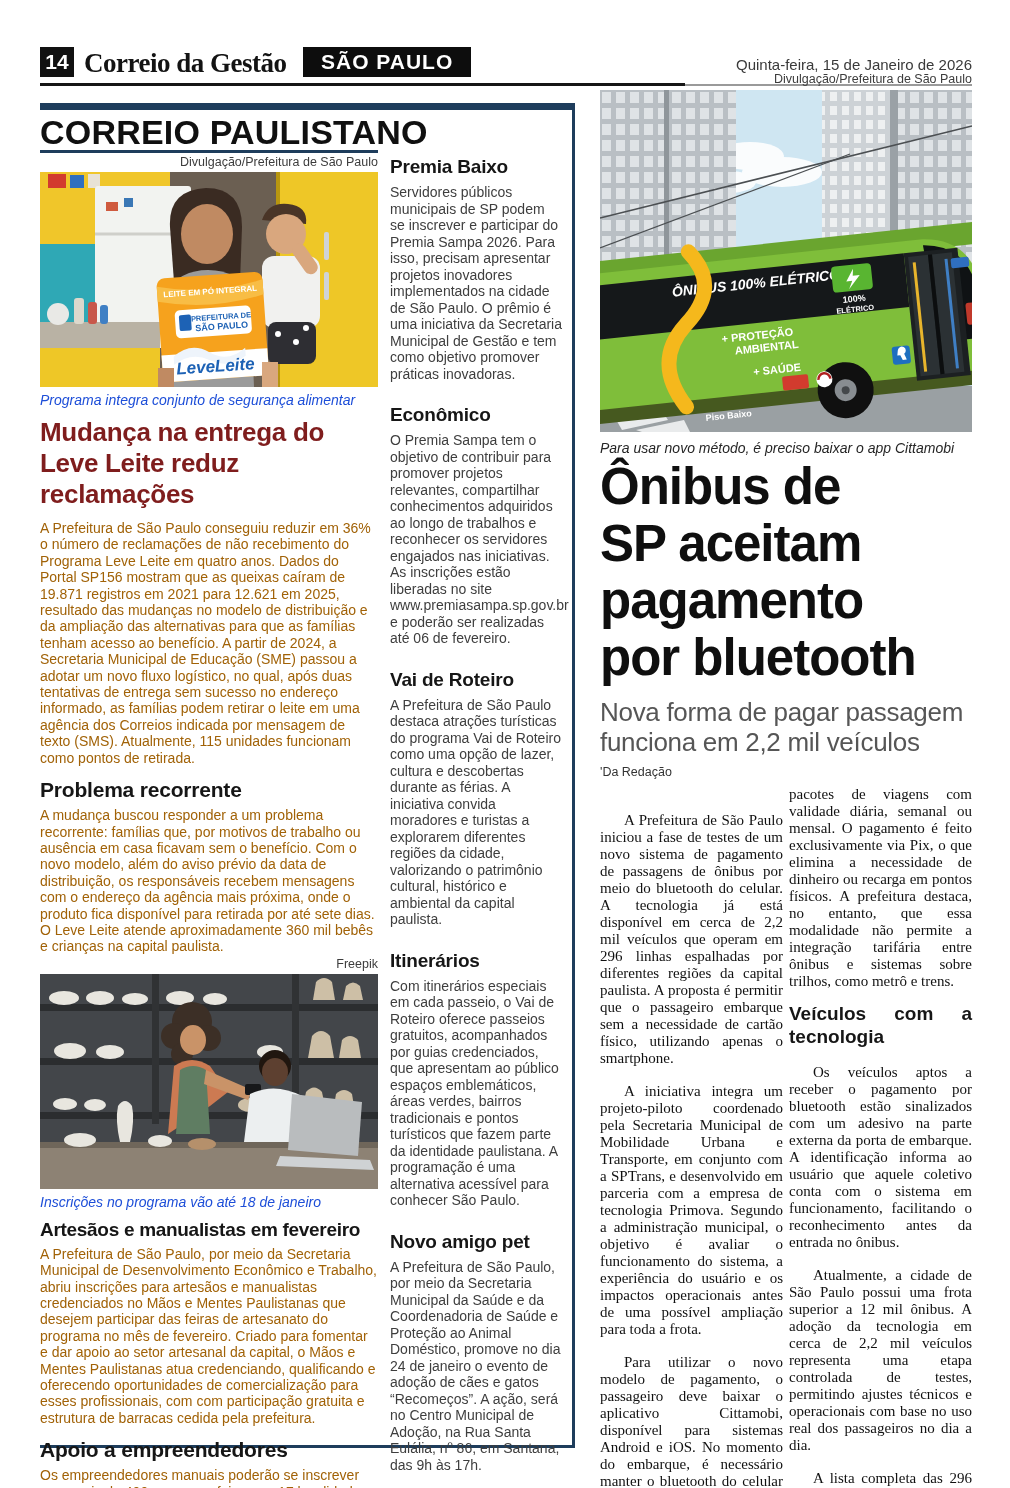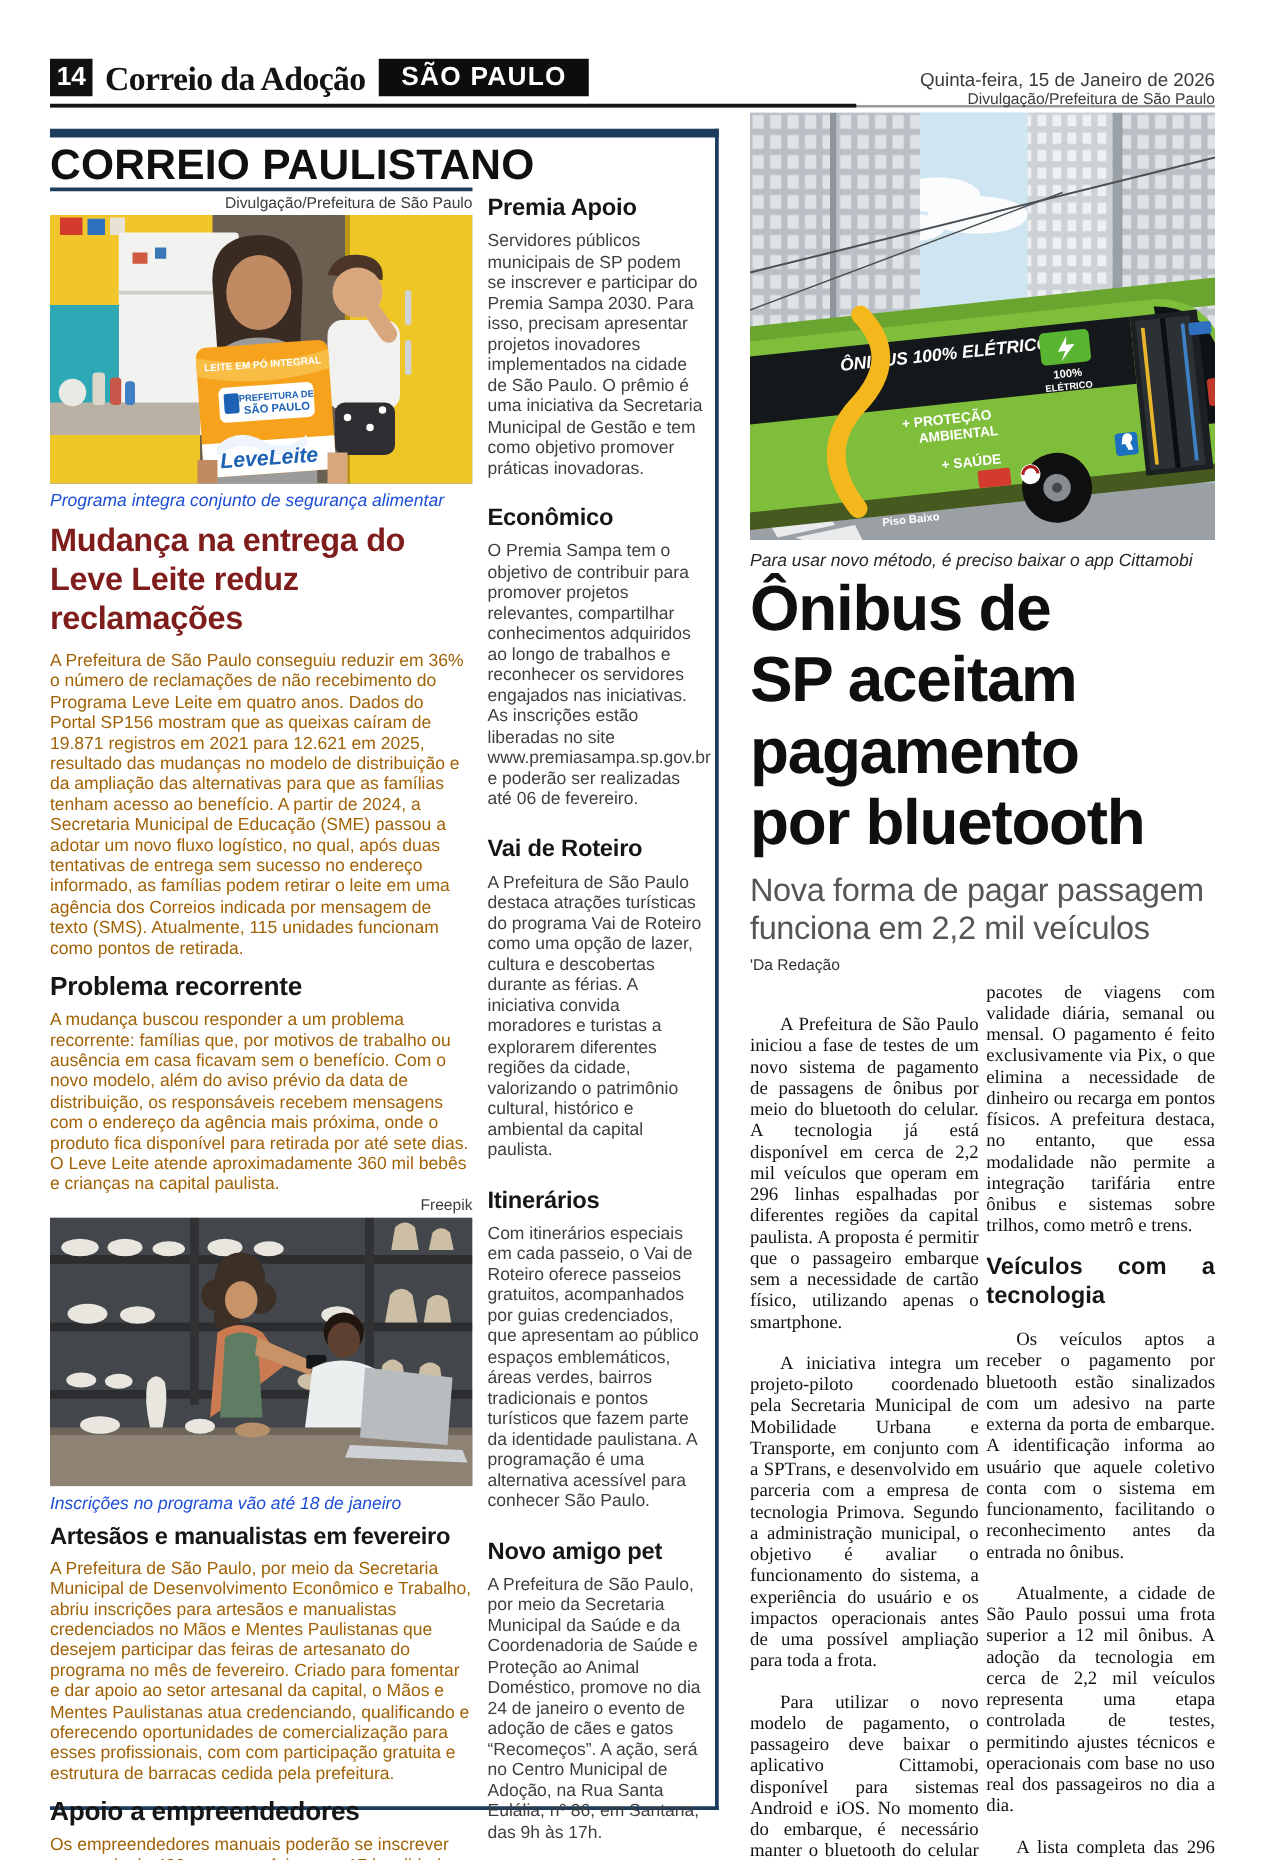--- a/index.html
+++ b/index.html
@@ -72,21 +72,21 @@
   .serif-col p.noindent { text-indent:0; }
   .col-subhead { font-family:"Liberation Sans", sans-serif; font-weight:bold; font-size:19px; line-height:23px; color:#161616; margin:12px 0 8px 0; }
   :root { --navy:#1e3d5c; }
 </style>
 </head>
 <body>
 
 <div class="page">
 
   <div class="pagenum">14</div>
-  <div class="masthead">Correio da Adoção</div>
+  <div class="masthead">Correio da Gestão</div>
   <div class="sectionbox">SÃO PAULO</div>
   <div class="edition-date">Quinta-feira, 15 de Janeiro de 2026</div>
   <div class="mast-rule-light"></div>
   <div class="mast-rule-dark"></div>
 
   <div class="navy-top"></div>
   <div class="navy-right"></div>
   <div class="navy-bottom"></div>
 
   <div class="section-title">CORREIO PAULISTANO</div>
@@ -225,22 +225,22 @@
 
     <div class="h3 tight">Artesãos e manualistas em fevereiro</div>
     <div class="body-sans">A Prefeitura de São Paulo, por meio da Secretaria Municipal de Desenvolvimento Econômico e Trabalho, abriu inscrições para artesãos e manualistas credenciados no Mãos e Mentes Paulistanas que desejem participar das feiras de artesanato do programa no mês de fevereiro. Criado para fomentar e dar apoio ao setor artesanal da capital, o Mãos e Mentes Paulistanas atua credenciando, qualificando e oferecendo oportunidades de comercialização para esses profissionais, com com participação gratuita e estrutura de barracas cedida pela prefeitura.</div>
 
     <div class="h3">Apoio a empreendedores</div>
     <div class="body-sans last">Os empreendedores manuais poderão se inscrever para mais de 400 vagas em feiras em 17 localidades diferentes em todas as regiões da capital. “As feiras do Mãos e Mentes Paulistanas são uma das principais portas de entrada para que artesãos e manualistas tenham acesso ao mercado, ampliem a renda e fortaleçam seus negócios”, disse o Sec. de Desenvolvimento, Rodrigo Goulart.</div>
   </div>
 
   <div class="briefs">
     <div class="brief">
-      <h4>Premia Apoio</h4>
-      <p>Servidores públicos municipais de SP podem se inscrever e participar do Premia Sampa 2030. Para isso, precisam apresentar projetos inovadores implementados na cidade de São Paulo. O prêmio é uma iniciativa da Secretaria Municipal de Gestão e tem como objetivo promover práticas inovadoras.</p>
+      <h4>Premia Baixo</h4>
+      <p>Servidores públicos municipais de SP podem se inscrever e participar do Premia Sampa 2026. Para isso, precisam apresentar projetos inovadores implementados na cidade de São Paulo. O prêmio é uma iniciativa da Secretaria Municipal de Gestão e tem como objetivo promover práticas inovadoras.</p>
     </div>
     <div class="brief">
       <h4>Econômico</h4>
       <p>O Premia Sampa tem o objetivo de contribuir para promover projetos relevantes, compartilhar conhecimentos adquiridos ao longo de trabalhos e reconhecer os servidores engajados nas iniciativas. As inscrições estão liberadas no site www.premiasampa.sp.gov.br e poderão ser realizadas até 06 de fevereiro.</p>
     </div>
     <div class="brief">
       <h4>Vai de Roteiro</h4>
       <p>A Prefeitura de São Paulo destaca atrações turísticas do programa Vai de Roteiro como uma opção de lazer, cultura e descobertas durante as férias. A iniciativa convida moradores e turistas a explorarem diferentes regiões da cidade, valorizando o patrimônio cultural, histórico e ambiental da capital paulista.</p>
     </div>
     <div class="brief">

